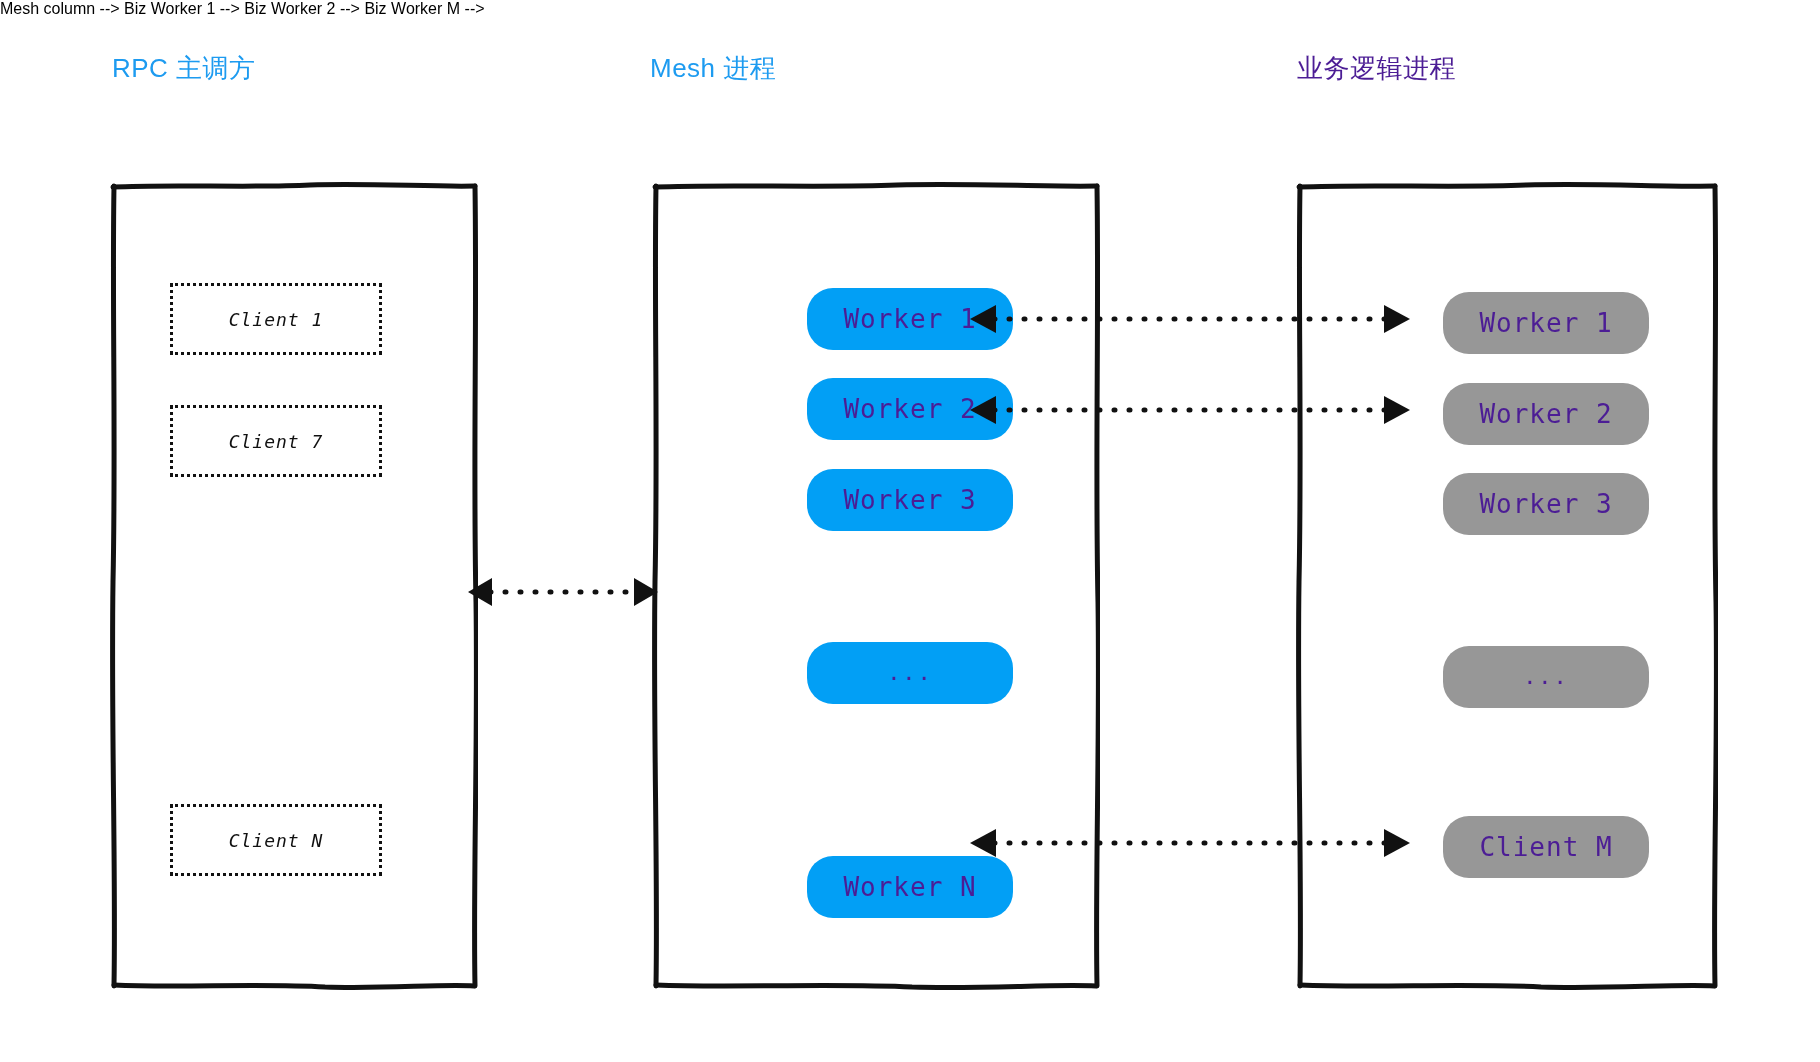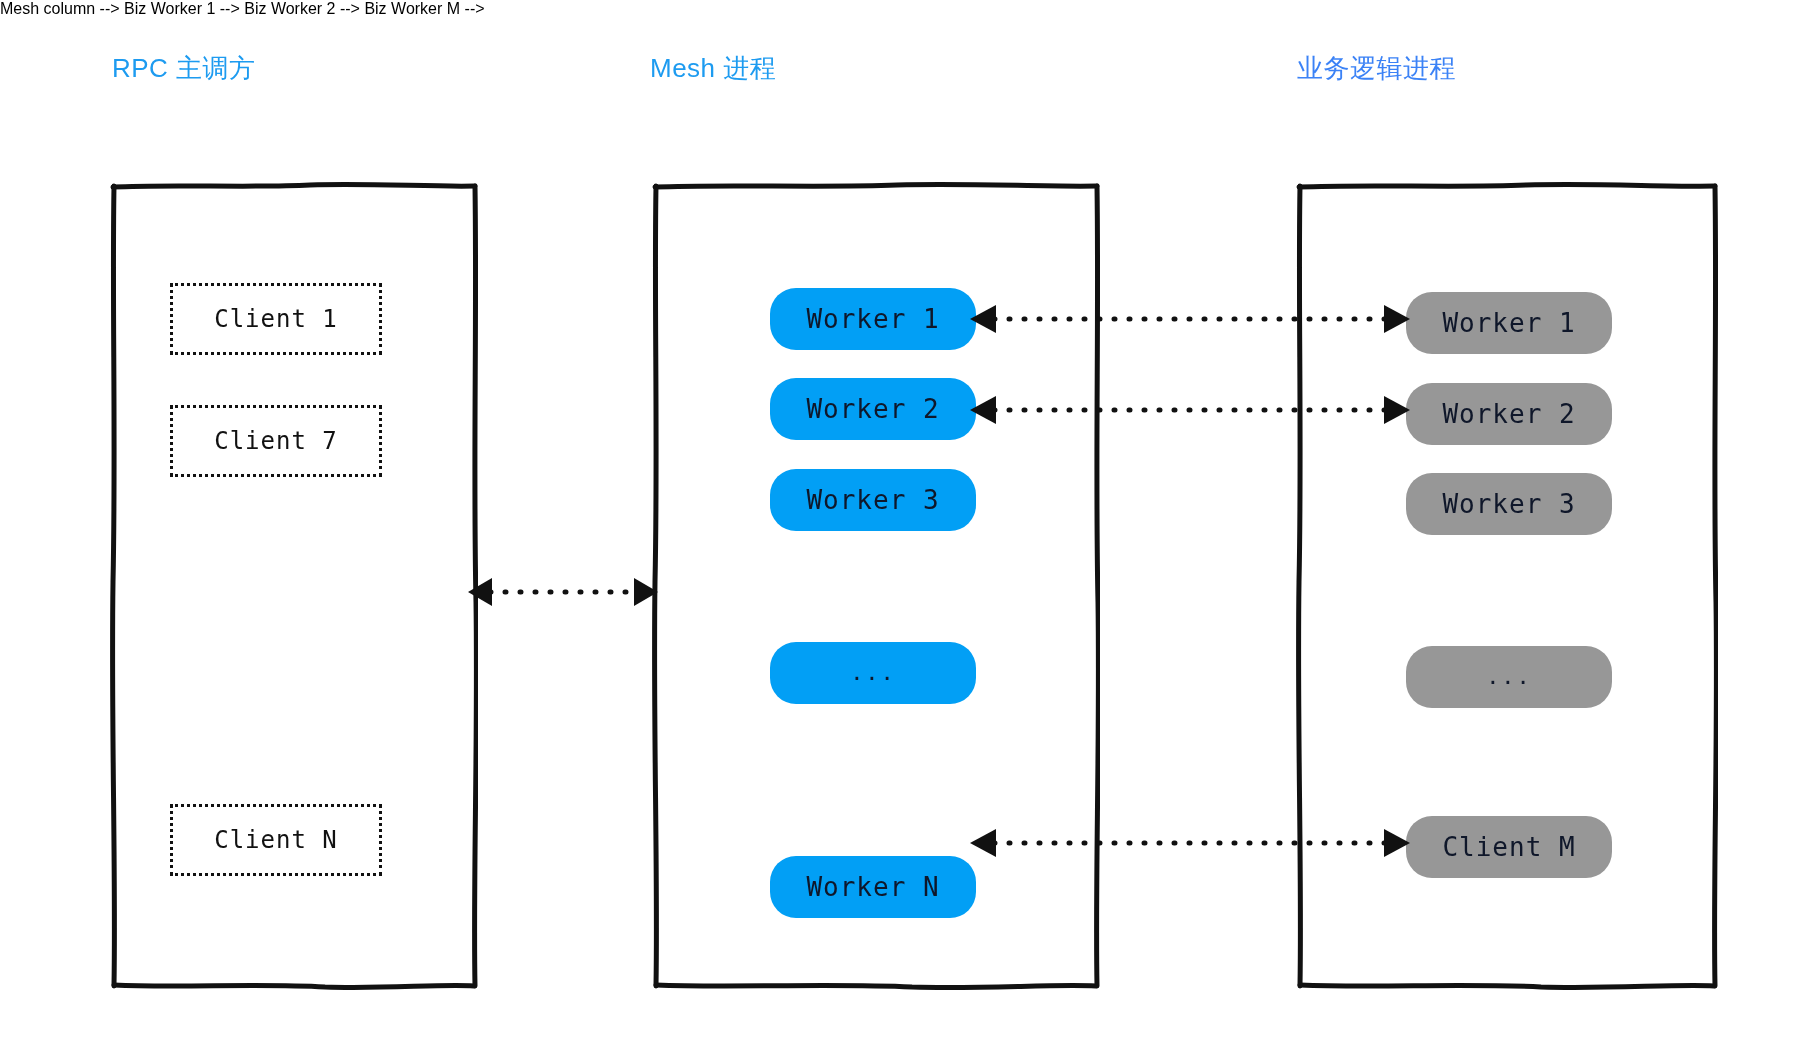--- a/index.html
+++ b/index.html
@@ -26,21 +26,21 @@
     position: absolute;
     font-family: "Liberation Sans", sans-serif;
     font-size: 26px;
     font-weight: 500;
     letter-spacing: 0.5px;
     white-space: nowrap;
     line-height: 1;
   }
   #title-rpc   { left: 112px;  top: 55px;  color: #1d9bf0; }
   #title-mesh  { left: 650px;  top: 55px;  color: #1d9bf0; }
-  #title-biz   { left: 1297px; top: 55px;  color: #3b82f6; text-align: center; }
+  #title-biz   { left: 1297px; top: 55px;  color: #4c1d95; text-align: center; }
 
   
   .process-box {
     position: absolute;
     background: #ffffff;
     box-sizing: border-box;
   }
   .process-box .sketch-border {
     position: absolute;
     inset: 0;
@@ -56,38 +56,40 @@
     left: 170px;
     width: 212px;
     height: 72px;
     border: 3px dotted #111111;
     background: #ffffff;
     display: flex;
     align-items: center;
     justify-content: center;
     box-sizing: border-box;
     font-family: "DejaVu Sans Mono", monospace;
-    font-size: 24px;
+    font-size: 18px;
     color: #111111;
     letter-spacing: 1px;
+    font-style: italic;
   }
 
   
   .worker-chip {
     position: absolute;
     display: flex;
     align-items: center;
     justify-content: center;
     box-sizing: border-box;
     border-radius: 26px;
     font-family: "DejaVu Sans Mono", monospace;
     font-size: 26px;
-    color: #0f172a;
+    color: #4c1d95;
     letter-spacing: 1px;
     white-space: nowrap;
+    margin-left: 37px;
   }
   .worker-chip.mesh {
     left: 770px;
     width: 206px;
     height: 62px;
     background: #029ff5;
   }
   .worker-chip.biz {
     left: 1406px;
     width: 206px;

